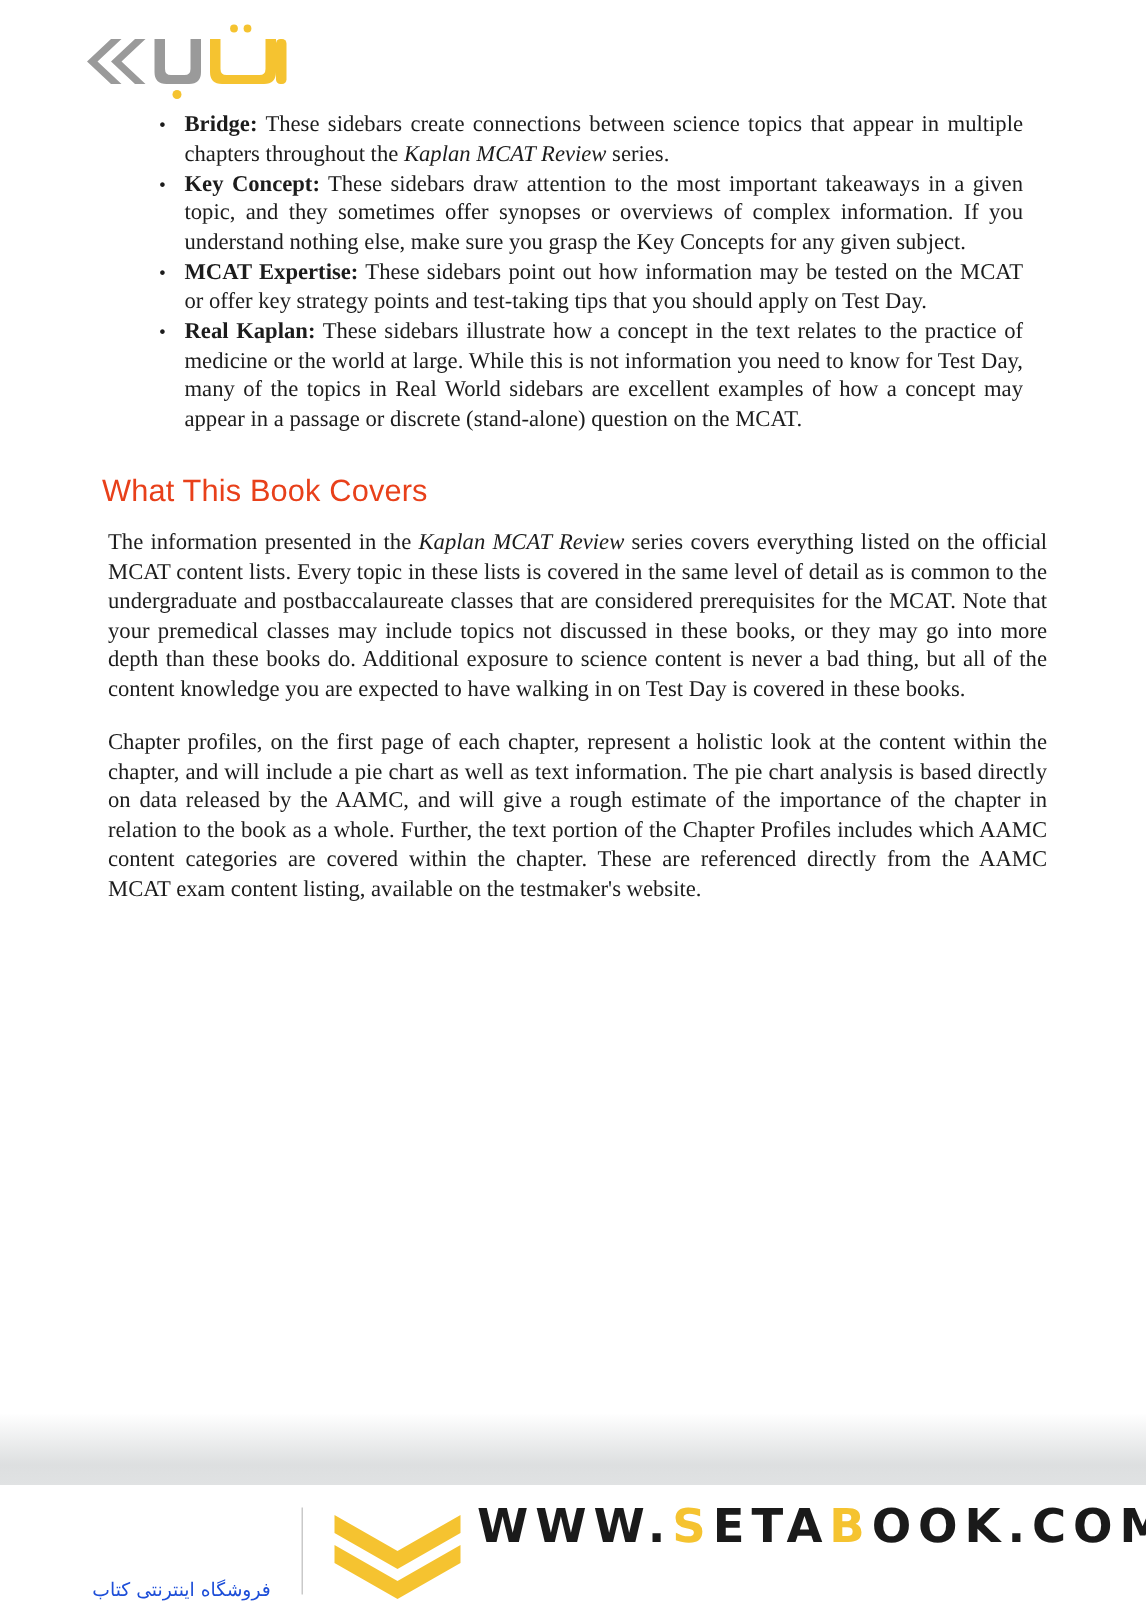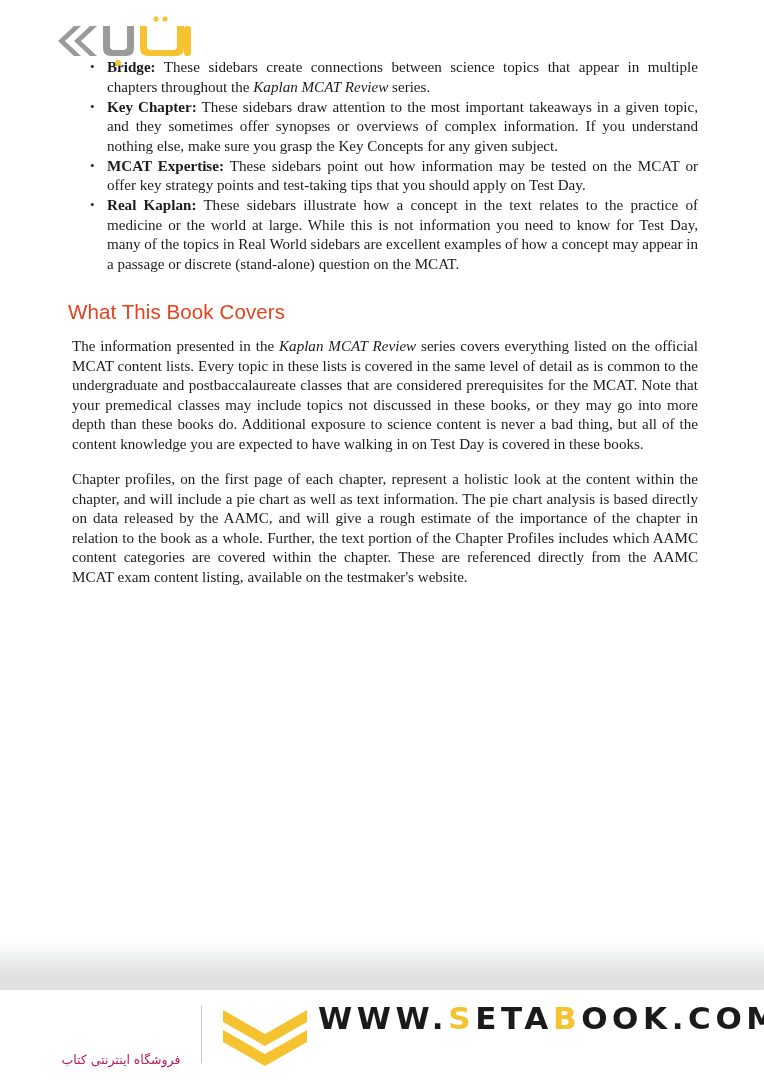--- a/index.html
+++ b/index.html
@@ -44,21 +44,21 @@
 
   
   #content {
     position: absolute;
     left: 68px;
     top: 58px;
     width: 630px;
   }
 
   ul.doc-list {
-    margin: 0;
+    margin: 16px;
     padding: 0 0 0 22px;
     list-style: none;
   }
   ul.doc-list > li {
     position: relative;
     font-size: 15.1px;
     line-height: 19.5px;
     color: #1c1c1c;
     text-align: justify;
     text-justify: inter-word;
@@ -119,21 +119,21 @@
   }
   #brand-left svg { display: block; }
   #brand-left-sub {
     position: absolute;
     left: 46px;
     top: 1052px;
     width: 150px;
     text-align: center;
     font-family: "DejaVu Sans", sans-serif;
     font-size: 12.5px;
-    color: #be185d;
+    color: #1d4ed8;
     direction: rtl;
     letter-spacing: 0.2px;
   }
 
   
   #brand-divider {
     position: absolute;
     left: 201px;
     top: 1005px;
     width: 1px;
@@ -186,21 +186,21 @@
 
   <div id="content">
 
     <ul class="doc-list">
 
       <li>
         <span class="lead">Bridge:</span><span> These sidebars create connections between science topics that appear in multiple chapters throughout the </span><span class="ital">Kaplan MCAT Review</span><span> series.</span>
       </li>
 
       <li>
-        <span class="lead">Key Chapter:</span><span> These sidebars draw attention to the most important takeaways in a given topic, and they sometimes offer synopses or overviews of complex information. If you understand nothing else, make sure you grasp the Key Concepts for any given subject.</span>
+        <span class="lead">Key Concept:</span><span> These sidebars draw attention to the most important takeaways in a given topic, and they sometimes offer synopses or overviews of complex information. If you understand nothing else, make sure you grasp the Key Concepts for any given subject.</span>
       </li>
 
       <li>
         <span class="lead">MCAT Expertise:</span><span> These sidebars point out how information may be tested on the MCAT or offer key strategy points and test-taking tips that you should apply on Test Day.</span>
       </li>
 
 
       <li>
         <span class="lead">Real Kaplan:</span><span> These sidebars illustrate how a concept in the text relates to the practice of medicine or the world at large. While this is not information you need to know for Test Day, many of the topics in Real World sidebars are excellent examples of how a concept may appear in a passage or discrete (stand-alone) question on the MCAT.</span>
       </li>

